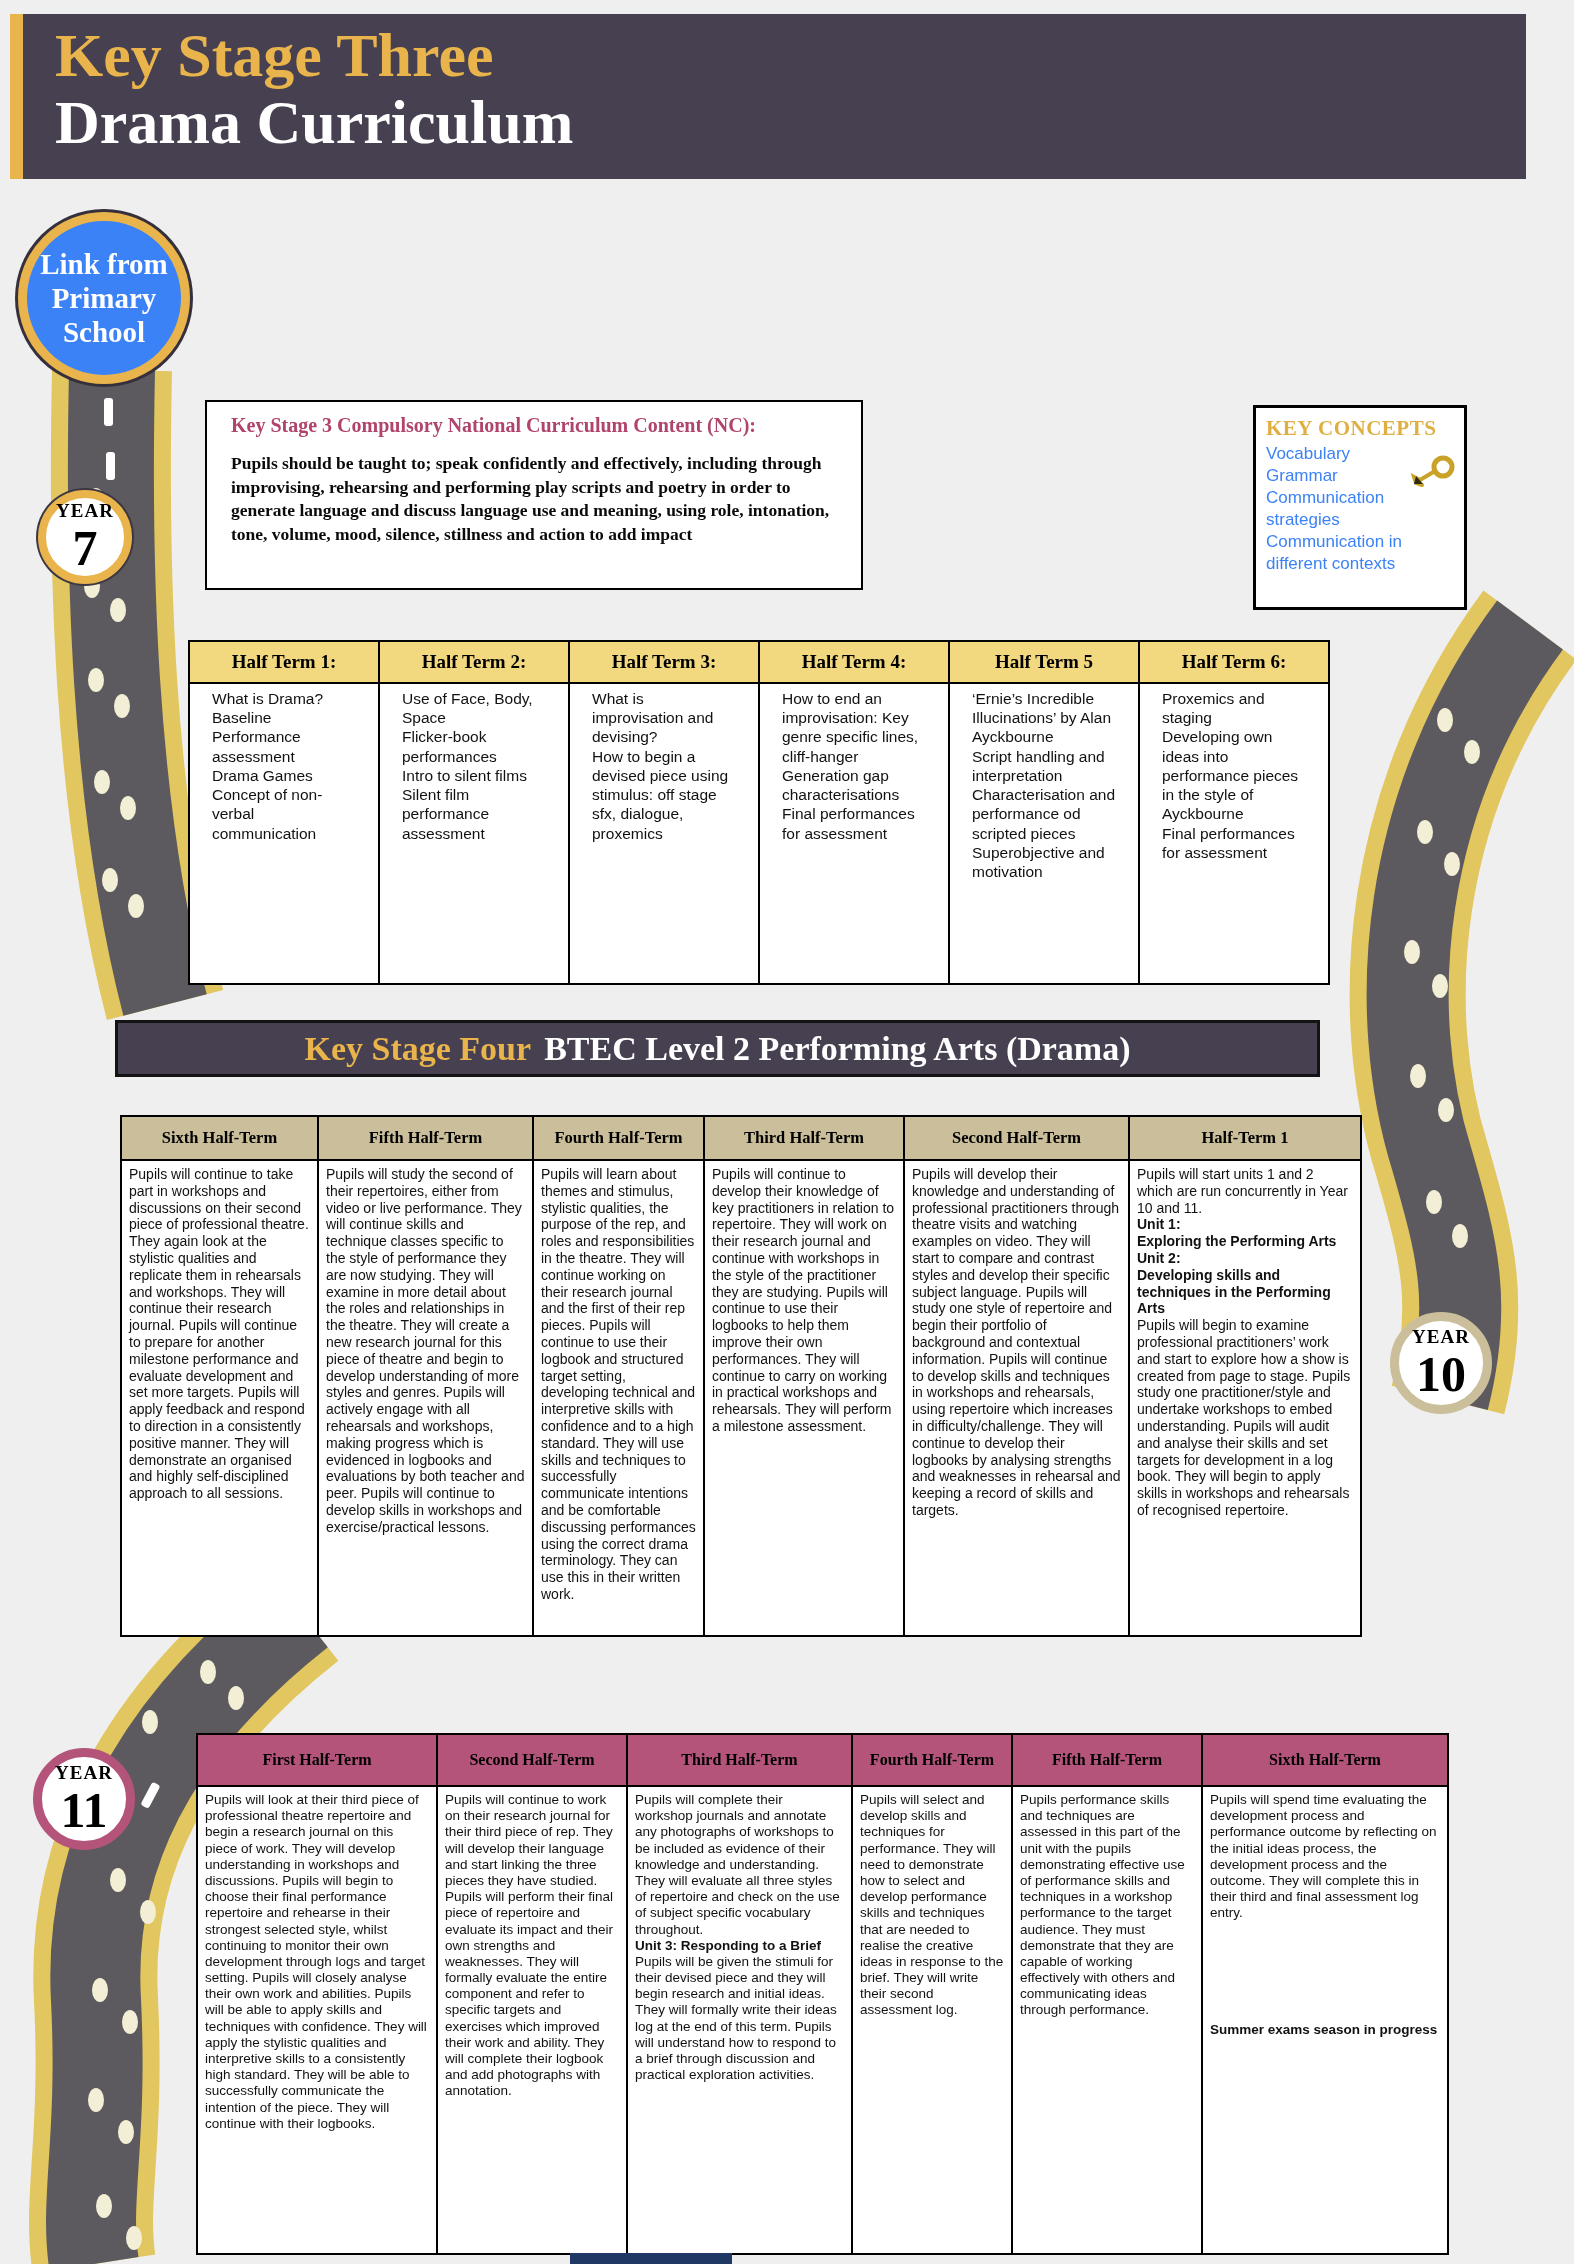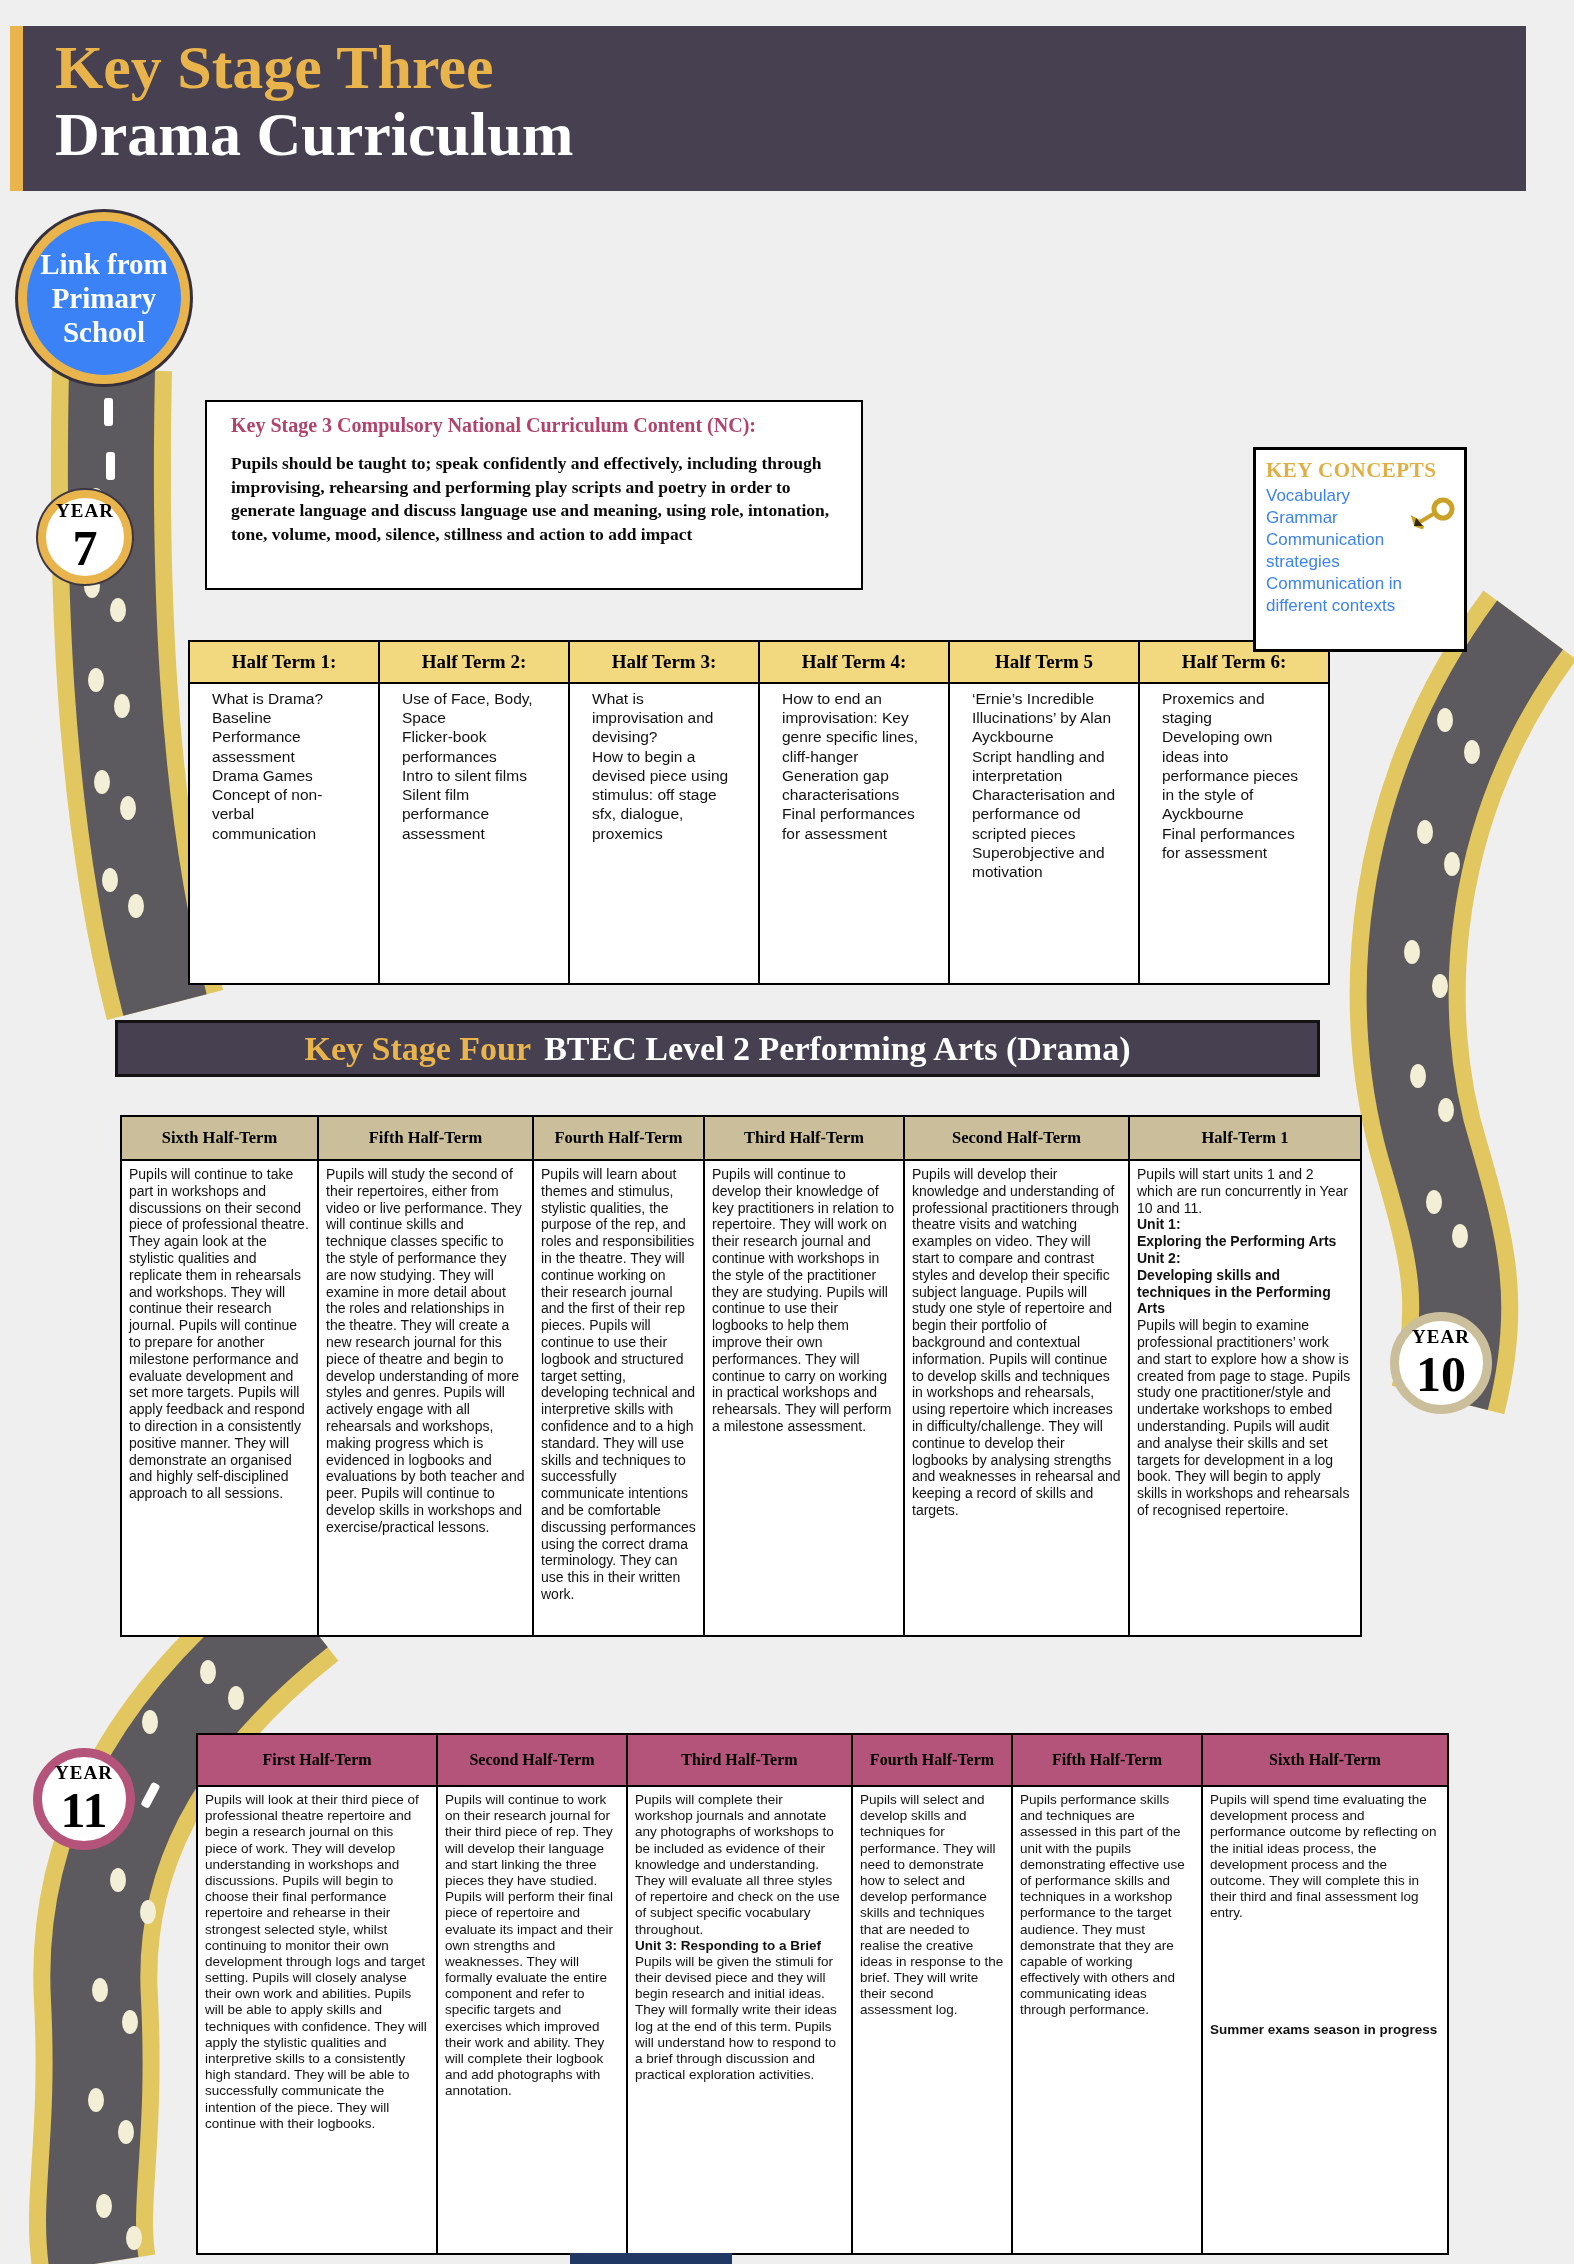--- a/index.html
+++ b/index.html
@@ -1,21 +1,21 @@
 <!DOCTYPE html>
 <html><head>
 <meta charset="utf-8">
 <style>
   html,body{margin:0;padding:0;background:#efeff0;}
   body{position:relative;width:1574px;height:2264px;overflow:hidden;
        font-family:"Liberation Sans",sans-serif;color:#111;}
   .abs{position:absolute;box-sizing:border-box;}
 
   
-  #header{left:10px;top:26px;width:1516px;height:165px;background:#474050;
+  #header{left:10px;top:14px;width:1516px;height:165px;background:#474050;
           border-left:13px solid #e9b44c;padding:8px 0 0 32px;z-index:3;}
   .title1{font-family:"Liberation Serif",serif;font-weight:bold;color:#e9b44c;
           font-size:62px;line-height:1.08;}
   .title2{font-family:"Liberation Serif",serif;font-weight:bold;color:#ffffff;
           font-size:62px;line-height:1.08;}
 
   
   #link-circle{left:18px;top:212px;width:172px;height:172px;border-radius:50%;
                background:#3b82f6;border:9px solid #e9b44c;box-shadow:0 0 0 3px #35303c;
                display:flex;flex-direction:column;align-items:center;justify-content:center;
@@ -24,21 +24,21 @@
 
   
   #nc-box{left:205px;top:400px;width:658px;height:190px;background:#fff;
           border:2px solid #000;padding:12px 24px;z-index:3;
           font-family:"Liberation Serif",serif;}
   .nc-heading{color:#b0446c;font-weight:bold;font-size:20px;margin-bottom:15px;}
   .nc-body{font-weight:bold;font-size:17.5px;line-height:1.35;color:#0a0a0a;width:625px;}
 
   
   #kc-box{left:1253px;top:405px;width:214px;height:205px;background:#fff;
-          border:3px solid #000;padding:8px 10px;z-index:3;margin-top:42px;}
+          border:3px solid #000;padding:8px 10px;z-index:3;}
   .kc-heading{font-family:"Liberation Serif",serif;color:#e0af43;font-weight:bold;
               font-size:21px;letter-spacing:.5px;margin-bottom:2px;}
   .kc-item{font-size:17px;line-height:1.3;color:#3b82f6;}
   #kc-key{position:absolute;right:8px;top:46px;}
 
   
   .badge{border-radius:50%;background:#fff;display:flex;flex-direction:column;
          align-items:center;justify-content:center;font-family:"Liberation Serif",serif;
          font-weight:bold;color:#000;z-index:6;text-align:center;}
   .badge .yr{font-size:19px;letter-spacing:1px;line-height:1;}

